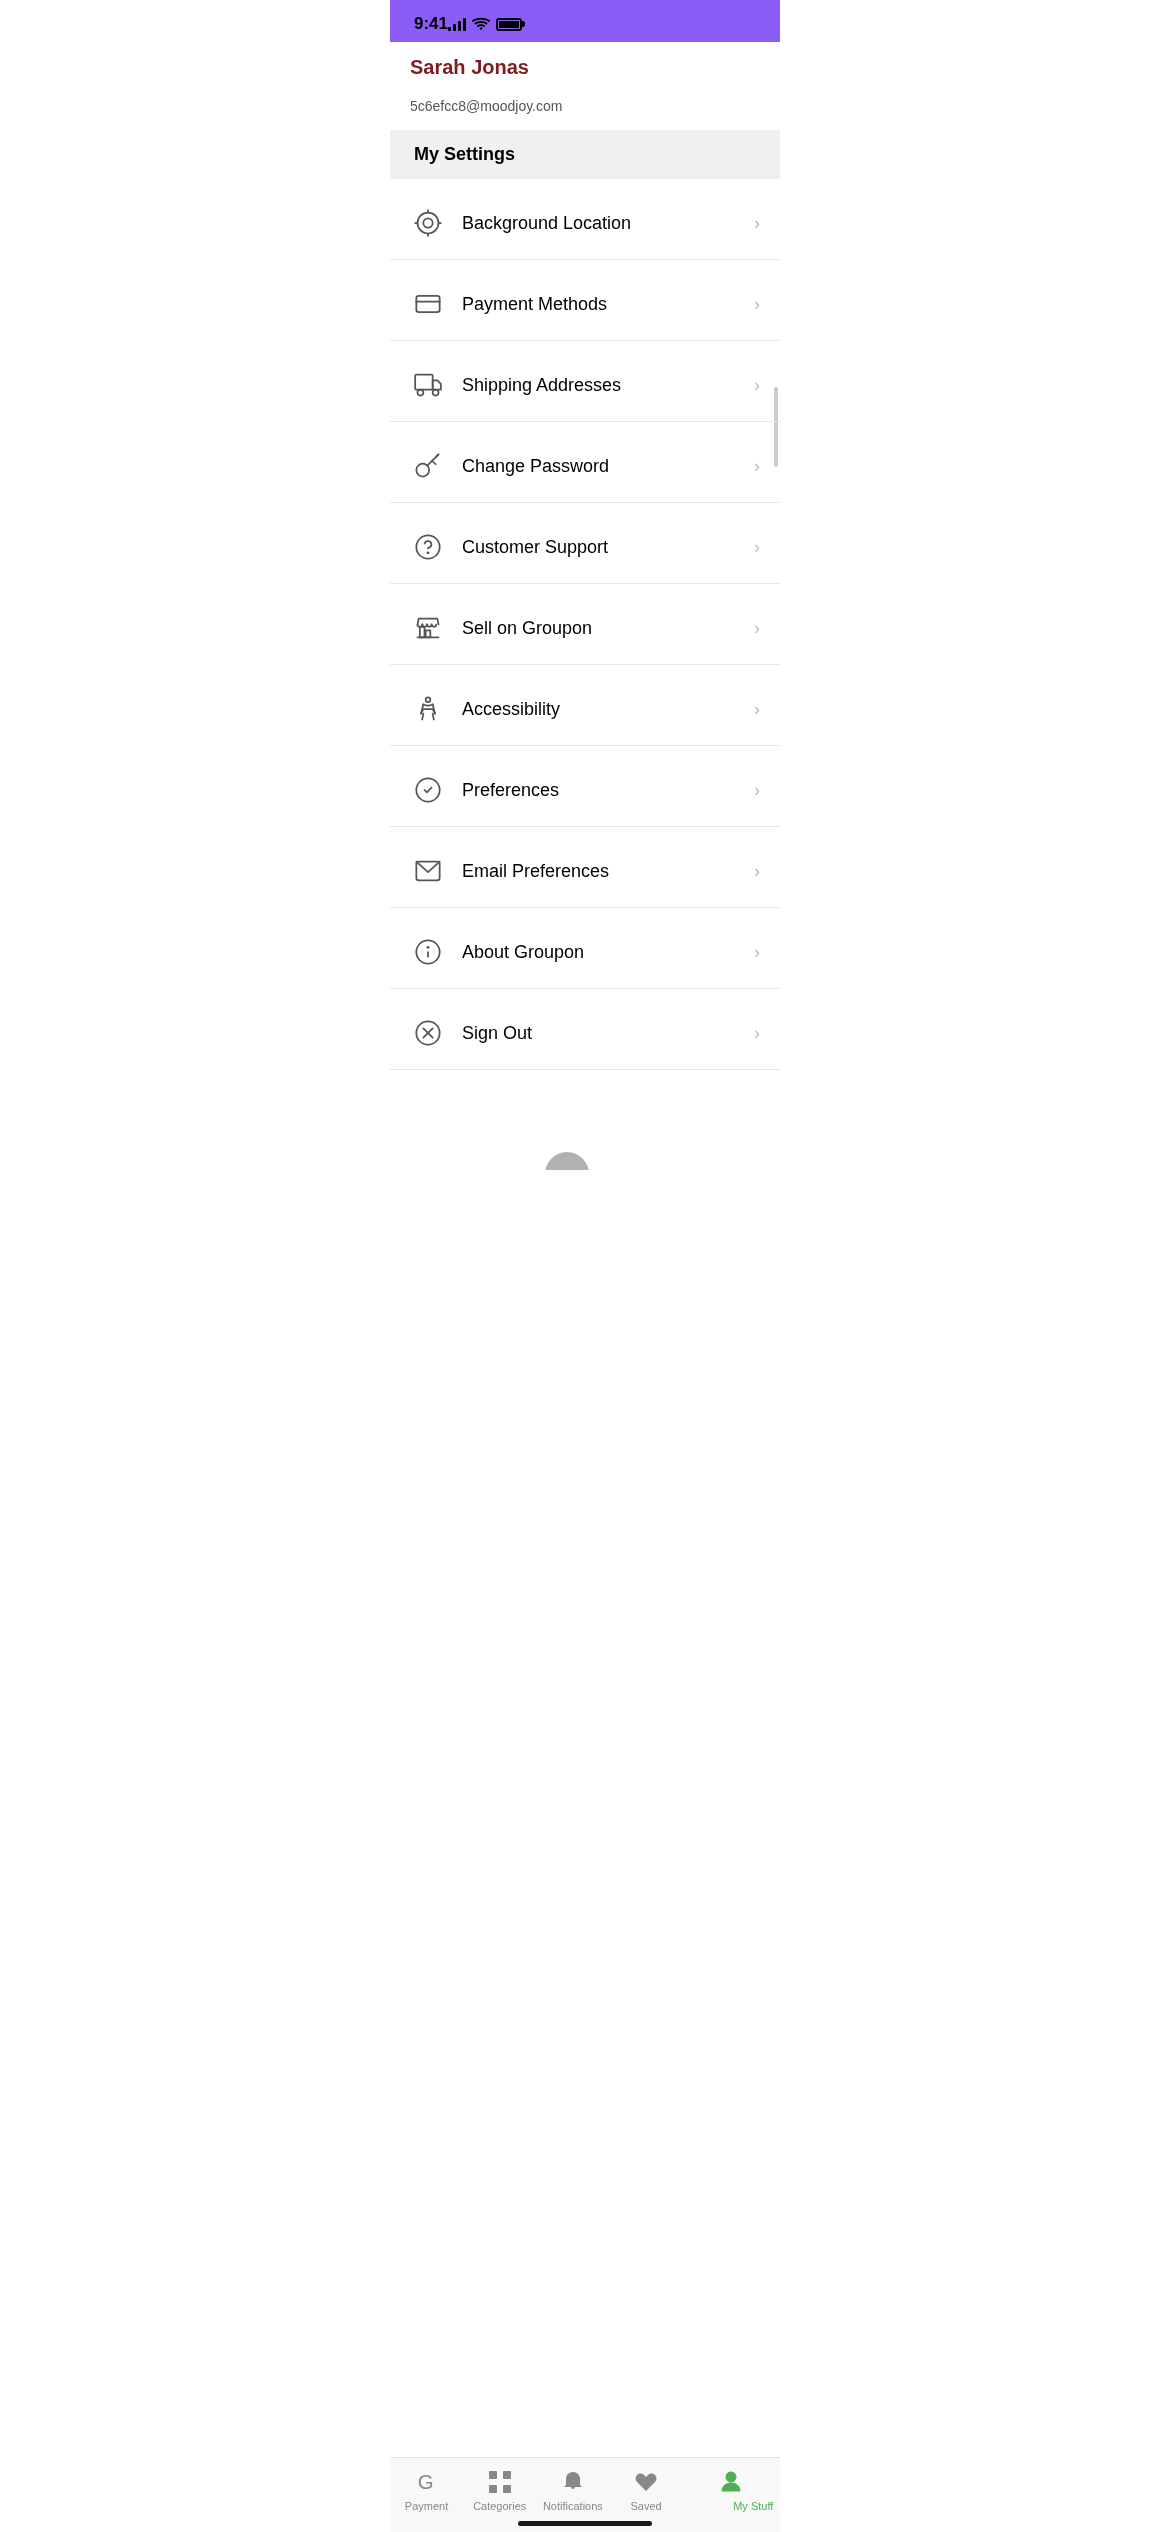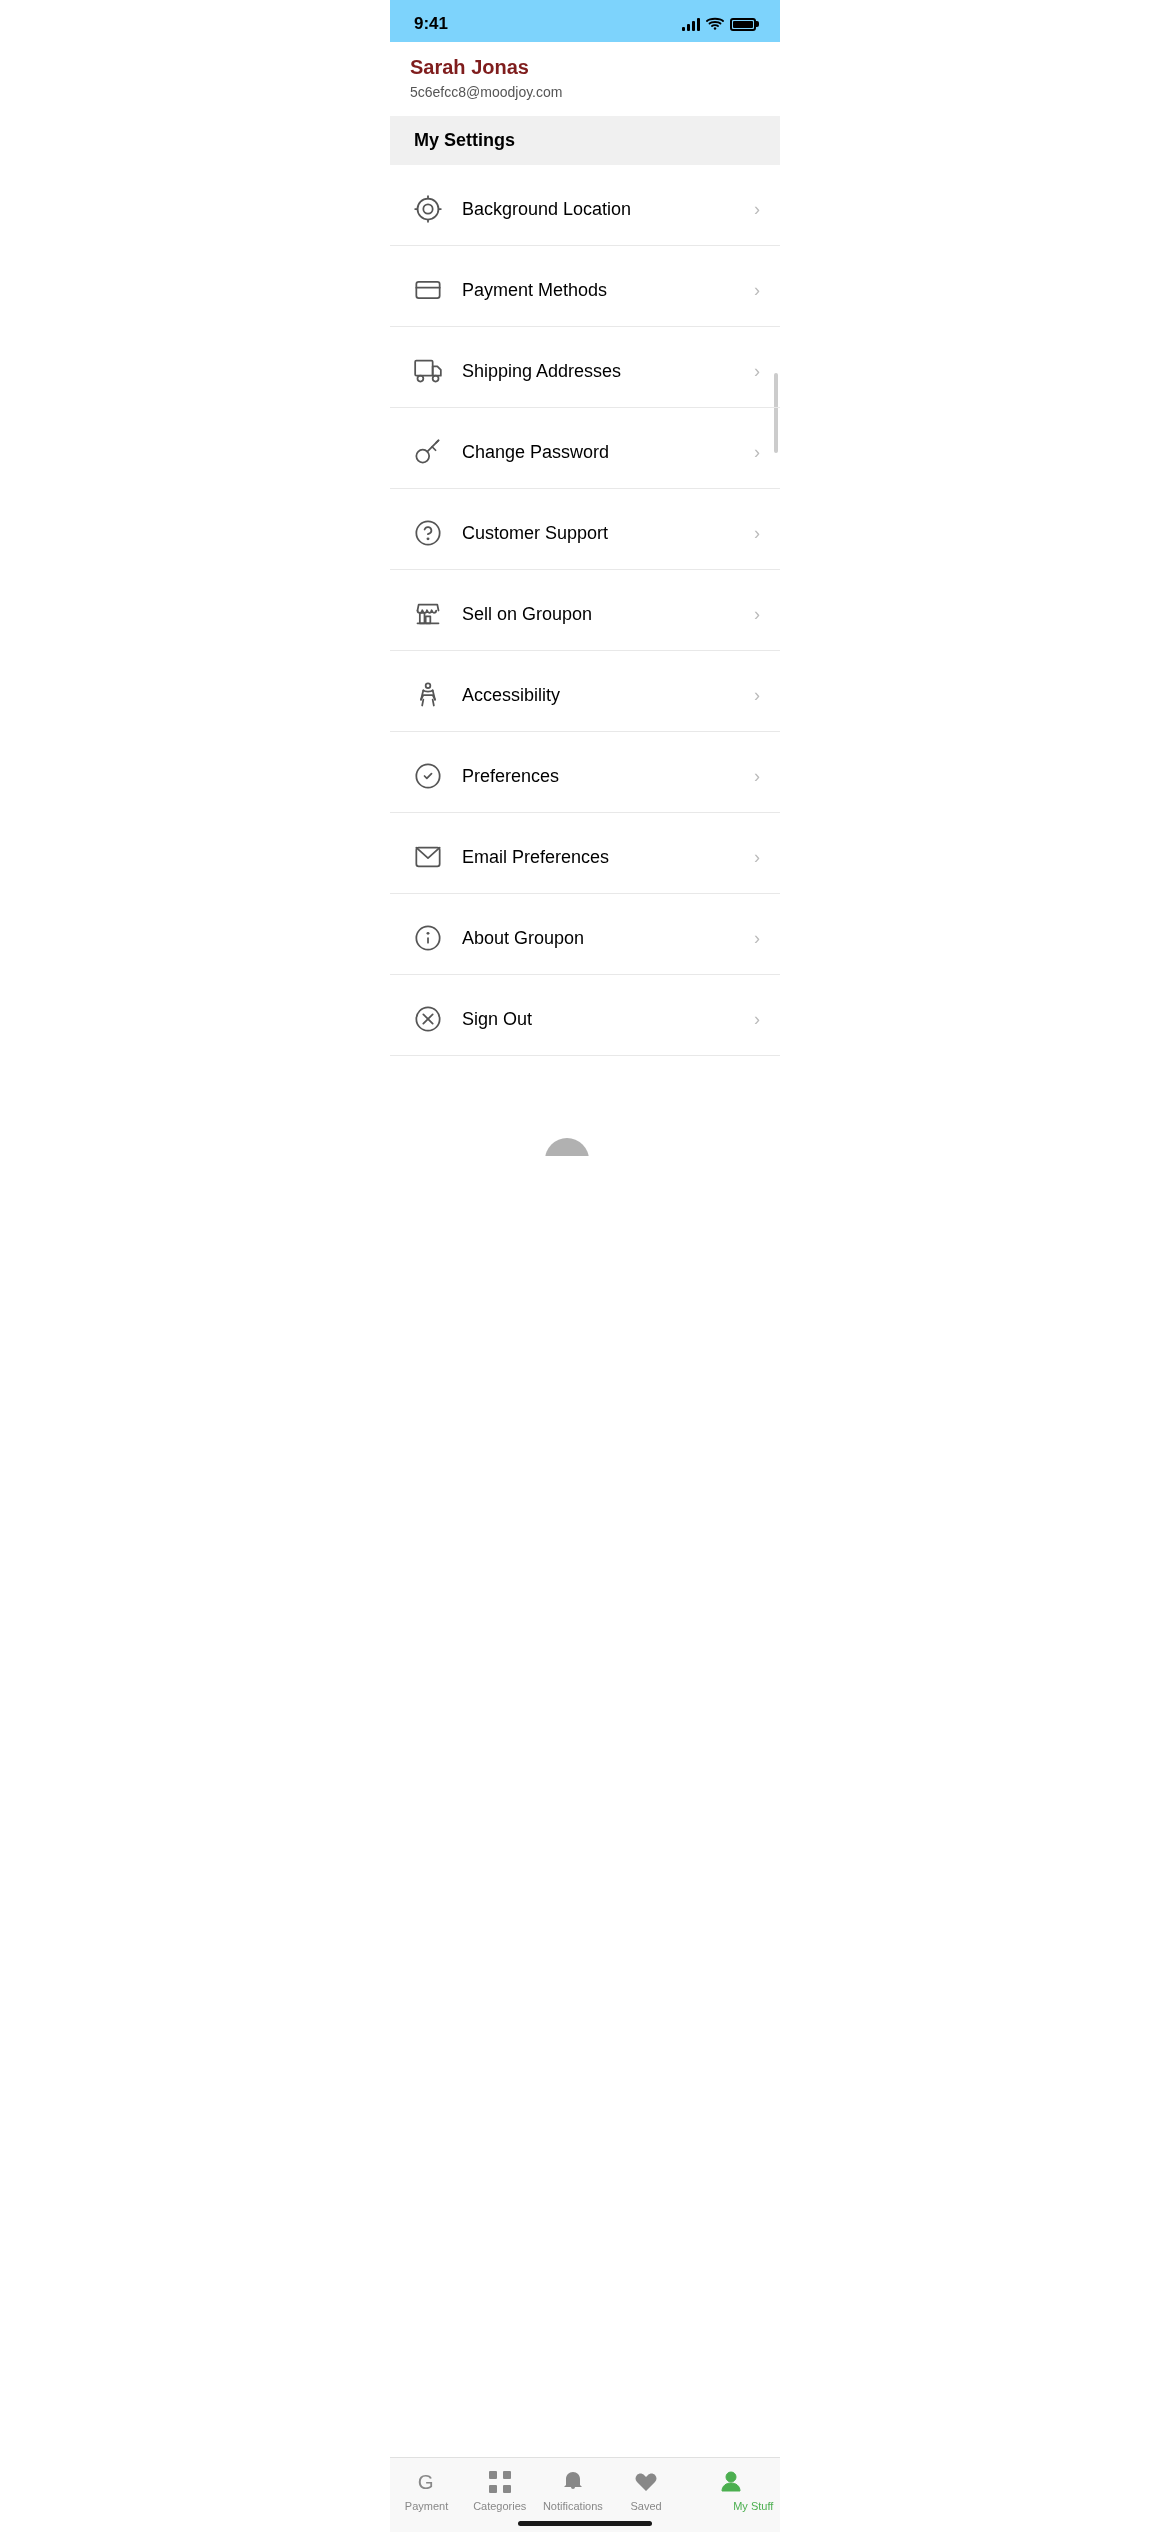--- a/index.html
+++ b/index.html
@@ -11,24 +11,24 @@
       width: 390px;
       min-height: 844px;
       margin: 0 auto;
       overflow-x: hidden;
       position: relative;
     }
 
     
     .status-bar {
       display: flex;
-      justify-content: space-between;
+      justify-content: flex-start;
       align-items: center;
       padding: 14px 24px 8px 24px;
-      background: #7dd3fc;
+      background: #8b5cf6;
     }
 
     .status-time {
       font-size: 17px;
       font-weight: 600;
       color: #000000;
     }
 
     .status-icons {
       display: flex;
@@ -93,21 +93,21 @@
     .user-name {
       font-size: 20px;
       font-weight: 700;
       color: #7f1d1d;
       line-height: 1.3;
     }
 
     .user-email {
       font-size: 14px;
       color: #555555;
-      margin-top: 4px;
+      margin-top: 18px;
     }
 
     
     .section-header {
       background: #f0f0f0;
       padding: 14px 24px;
     }
 
     .section-header-text {
       font-size: 18px;

